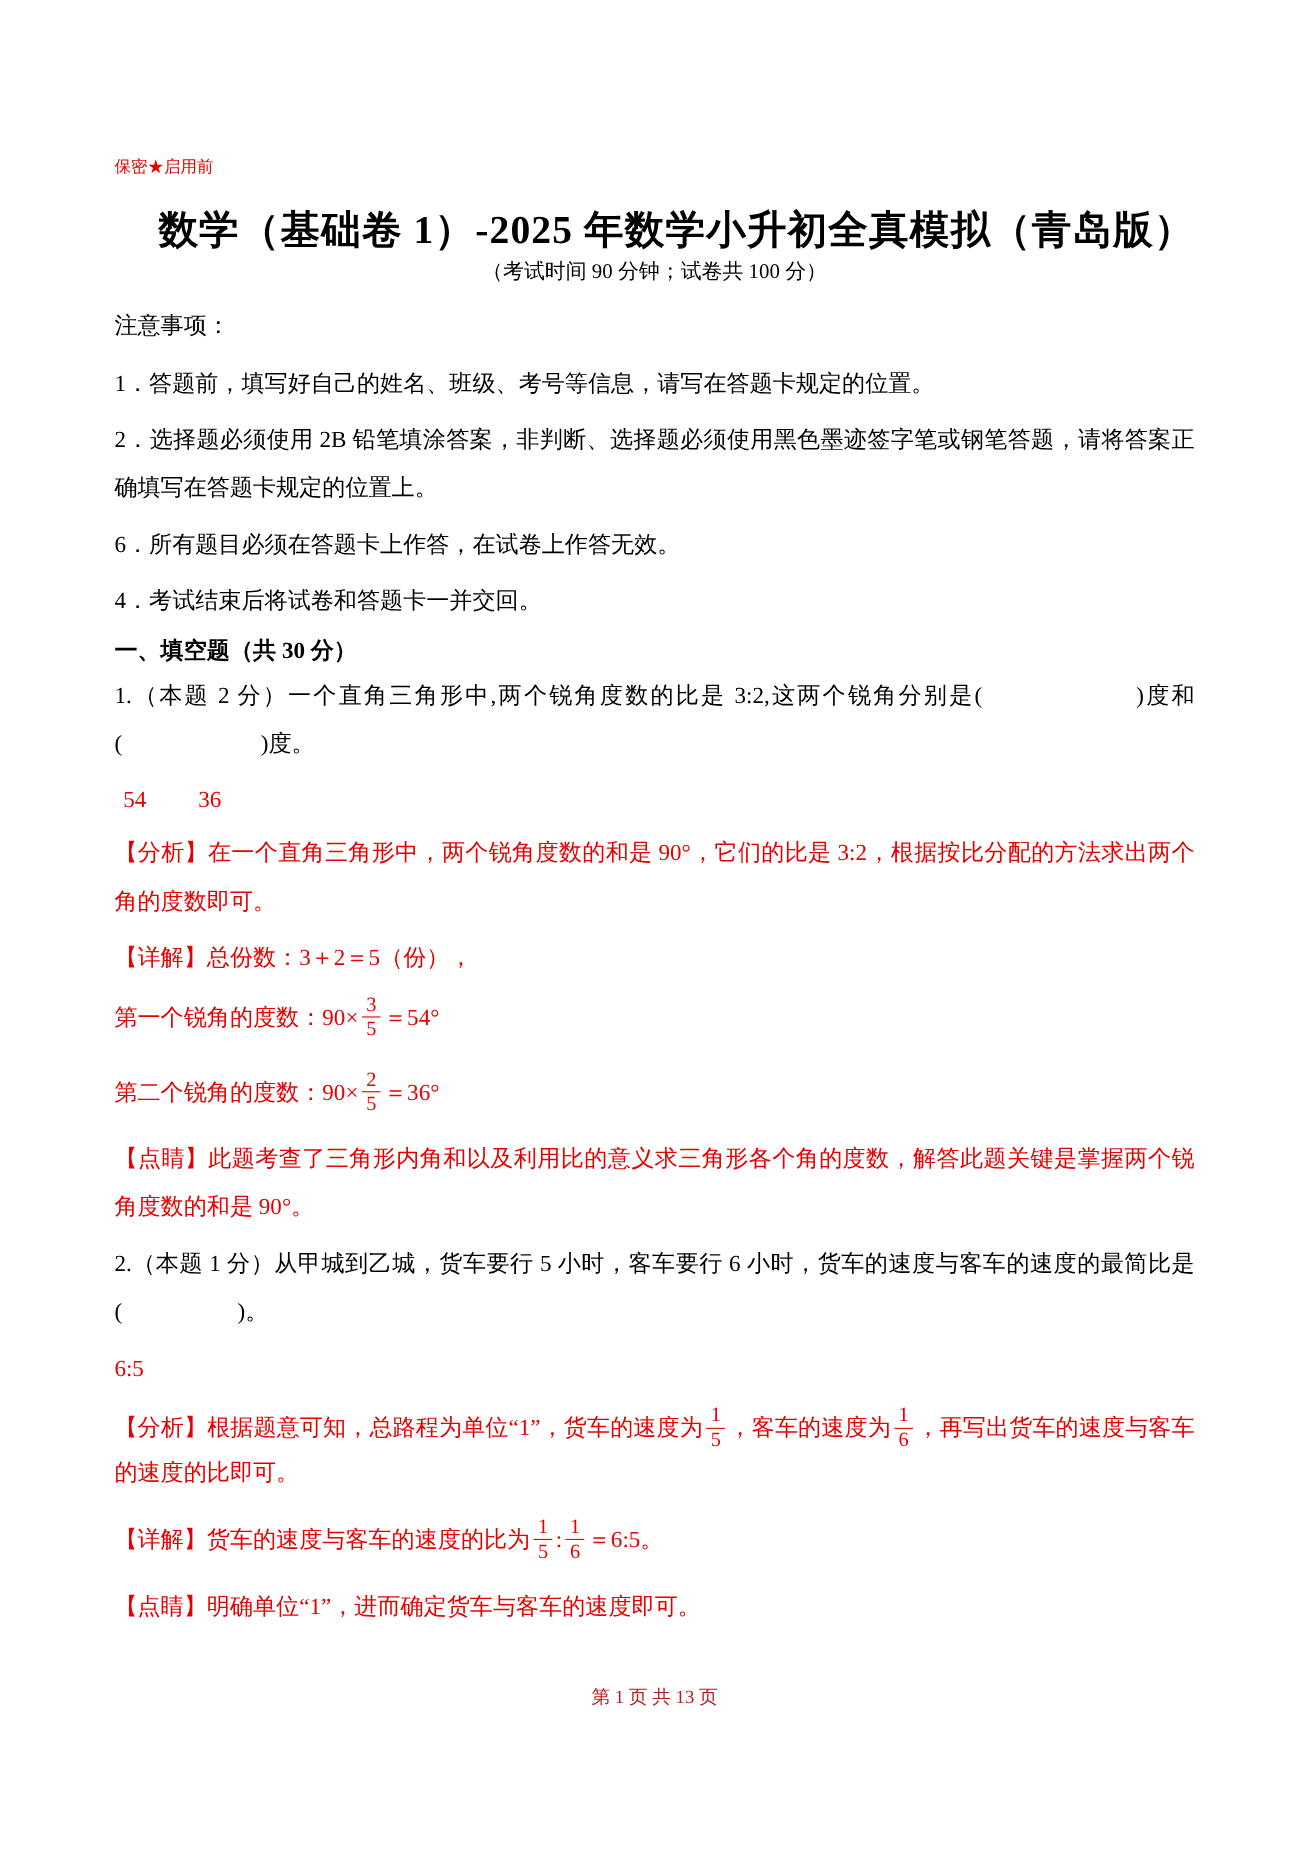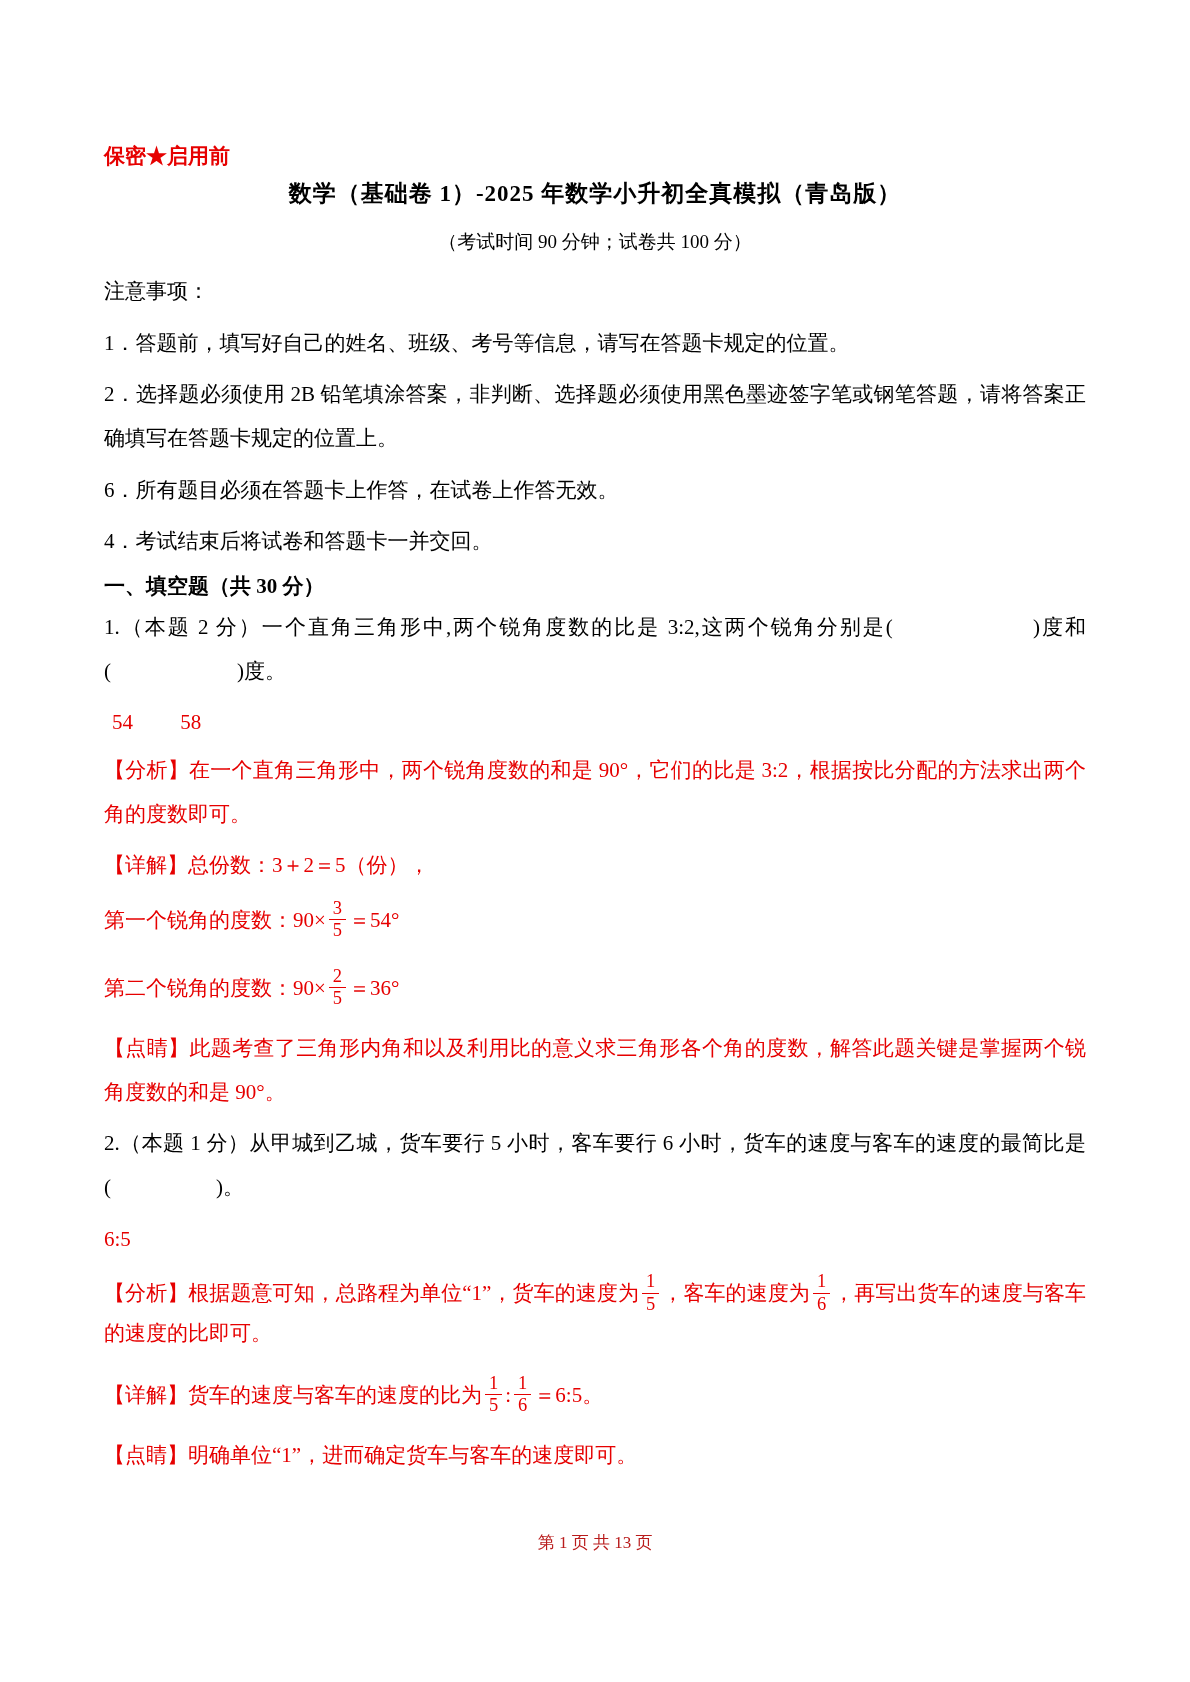--- a/index.html
+++ b/index.html
@@ -13,29 +13,28 @@
     height: 1682px;
     margin: 0 auto;
     background: #ffffff;
     padding: 142px 104px 128px 104px;
     display: flex;
     flex-direction: column;
     overflow: hidden;
   }
   .red { color: #e60000; }
   .confidential {
-    font-size: 21px;
-    font-weight: bold;
-    margin-bottom: 8px;
+    font-size: 15px;
+    font-weight: normal;
+    margin-bottom: 24px;
   }
   .doc-title {
-    font-size: 23px;
+    font-size: 36px;
     font-weight: bold;
-    text-align: center;
-    margin-bottom: 20px;
+    text-align: right;
     letter-spacing: 1px;
   }
   .doc-subtitle {
     font-size: 19px;
     text-align: center;
     margin-bottom: 15px;
   }
   p.line {
     font-size: 21px;
     line-height: 2.08;
@@ -93,21 +92,21 @@
   <p class="line">1．答题前，填写好自己的姓名、班级、考号等信息，请写在答题卡规定的位置。</p>
   <p class="line">2．选择题必须使用 2B 铅笔填涂答案，非判断、选择题必须使用黑色墨迹签字笔或钢笔答题，请将答案正确填写在答题卡规定的位置上。</p>
   <p class="line">6．所有题目必须在答题卡上作答，在试卷上作答无效。</p>
   <p class="line">4．考试结束后将试卷和答题卡一并交回。</p>
 
 
   <div class="part-heading">一、填空题（共 30 分）</div>
 
   <p class="line">1.（本题 2 分）一个直角三角形中,两个锐角度数的比是 3:2,这两个锐角分别是(　　　　　　)度和(　　　　　　)度。</p>
 
-  <p class="line red answer-line tight">54　　 58</p>
+  <p class="line red answer-line tight">54　　 36</p>
 
   <p class="line red">【分析】在一个直角三角形中，两个锐角度数的和是 90°，它们的比是 3:2，根据按比分配的方法求出两个角的度数即可。</p>
 
   <p class="line red tight">【详解】总份数：3＋2＝5（份），</p>
 
   <p class="line red has-frac"><span>第一个锐角的度数：90×</span><span class="frac"><span class="num">3</span><span class="den">5</span></span><span>＝54°</span></p>
 
   <p class="line red has-frac"><span>第二个锐角的度数：90×</span><span class="frac"><span class="num">2</span><span class="den">5</span></span><span>＝36°</span></p>
 
   <p class="line red">【点睛】此题考查了三角形内角和以及利用比的意义求三角形各个角的度数，解答此题关键是掌握两个锐角度数的和是 90°。</p>

